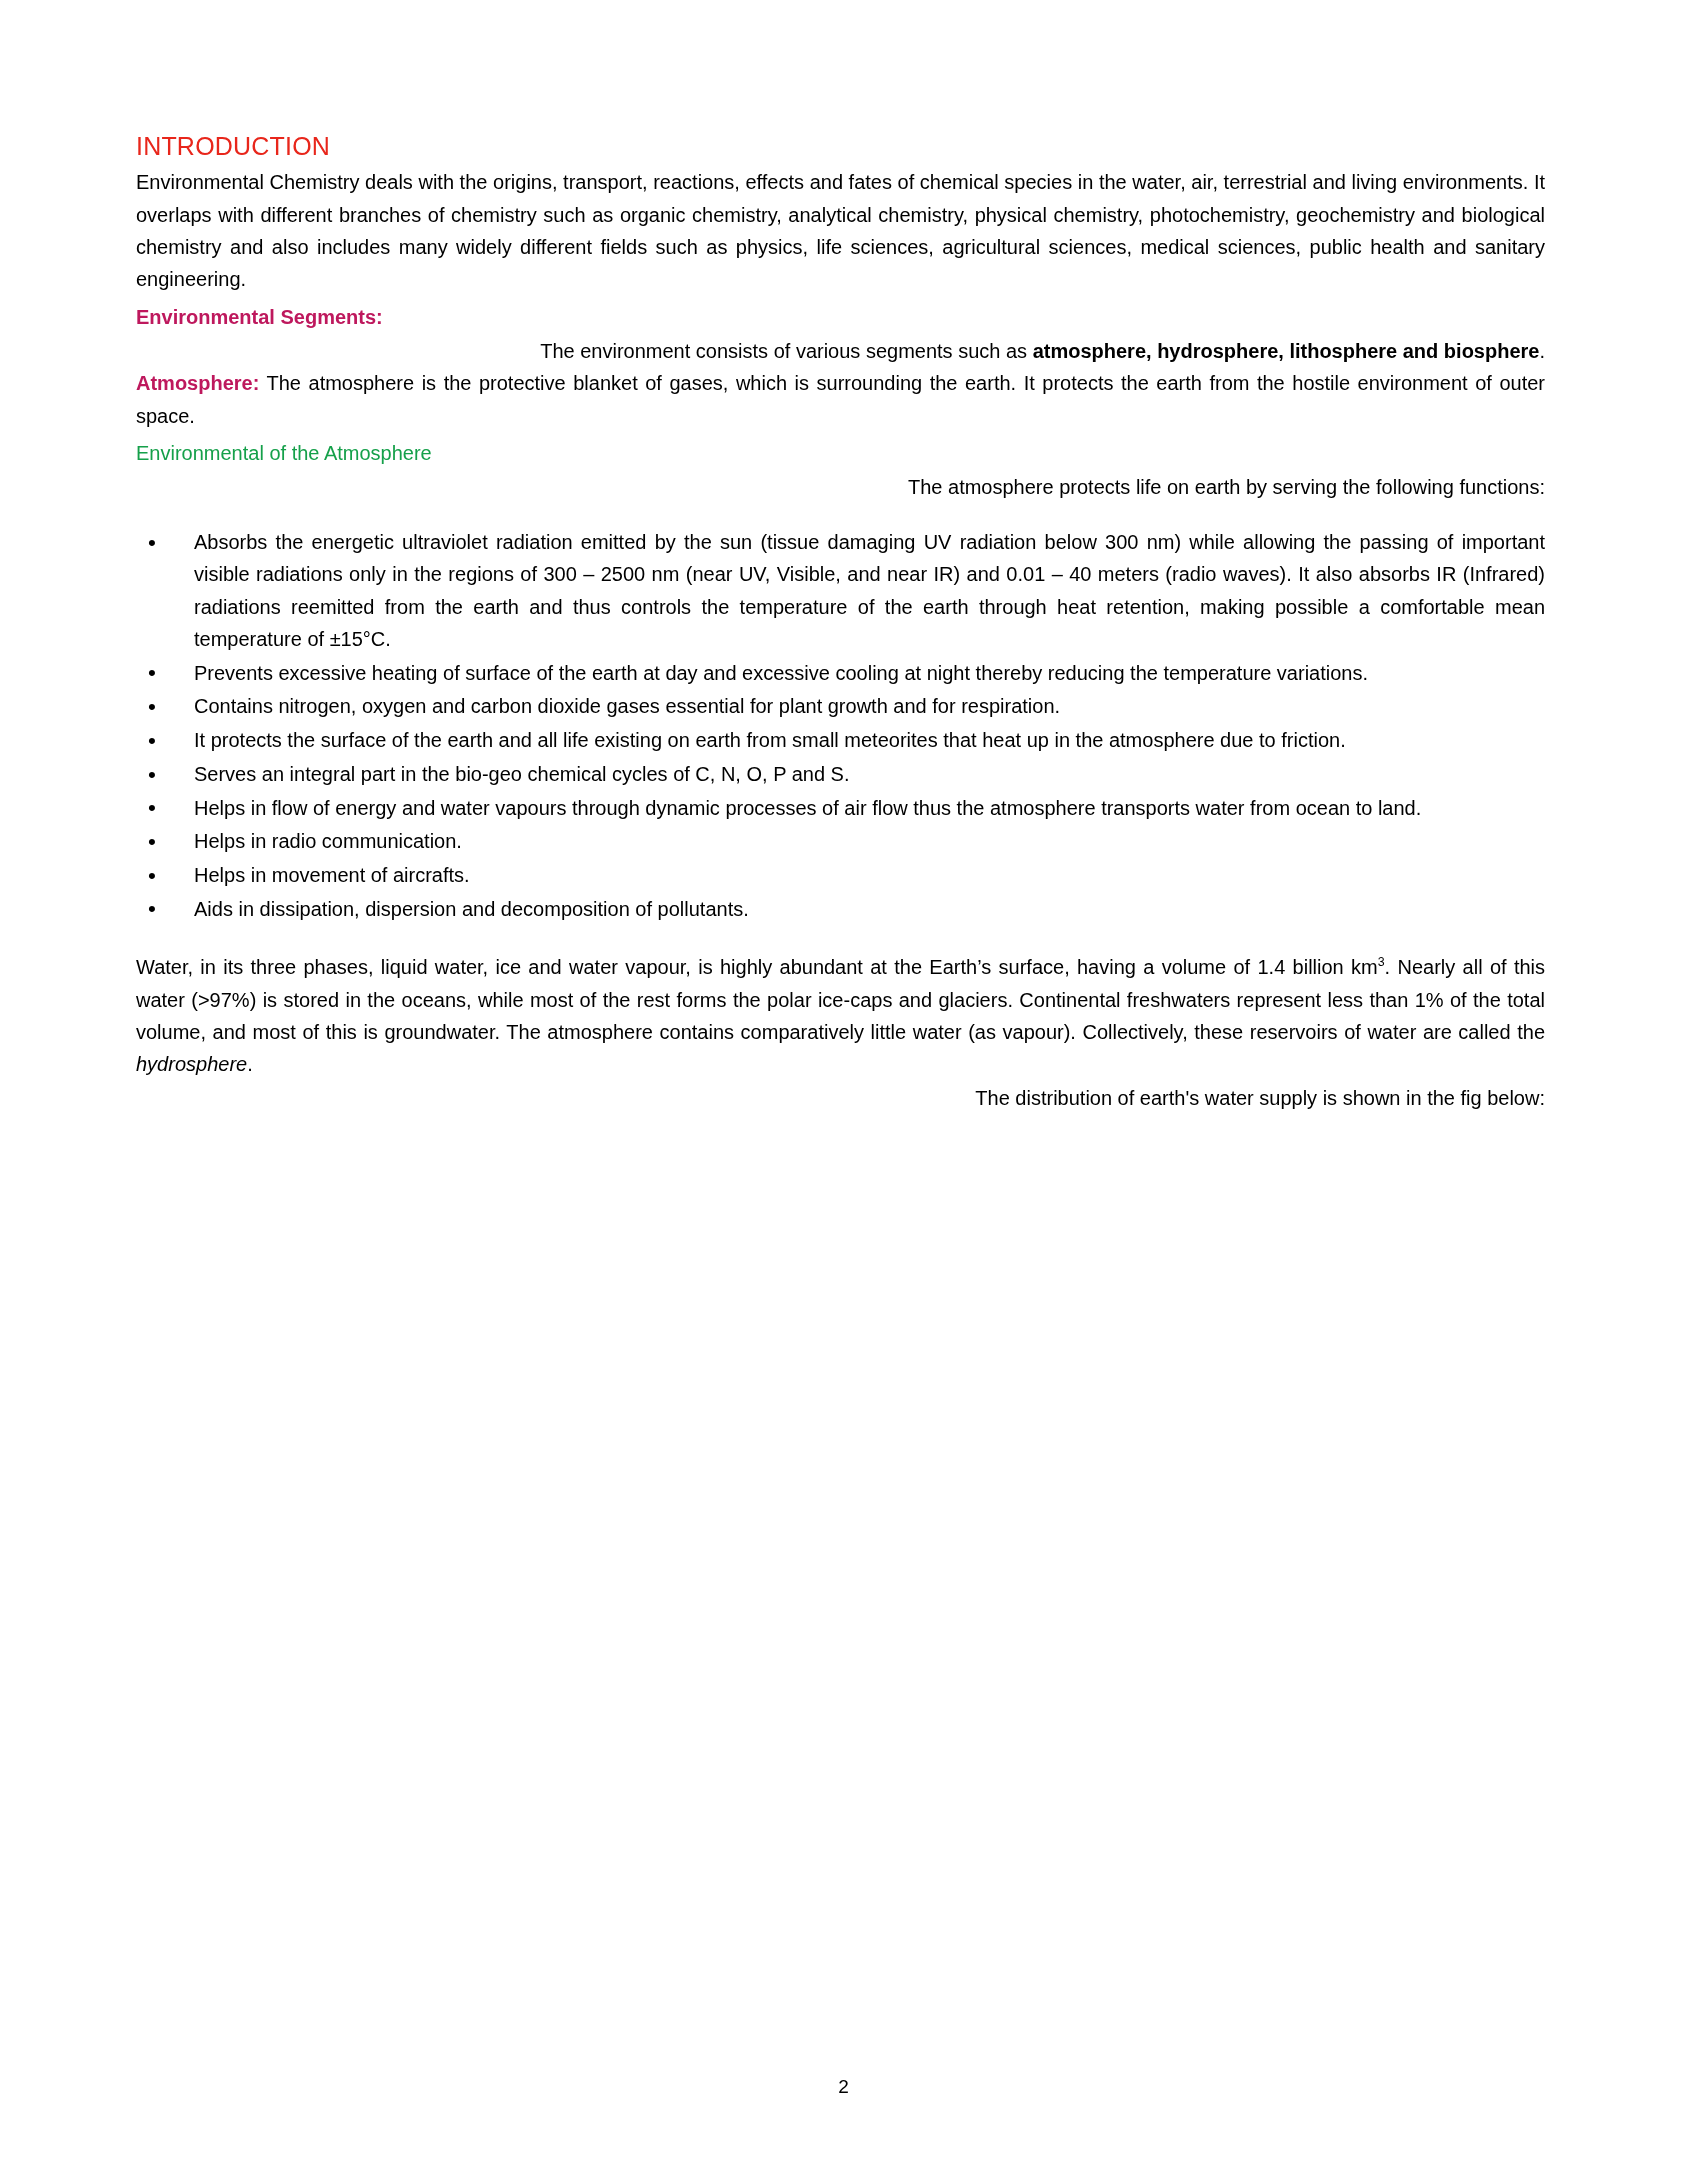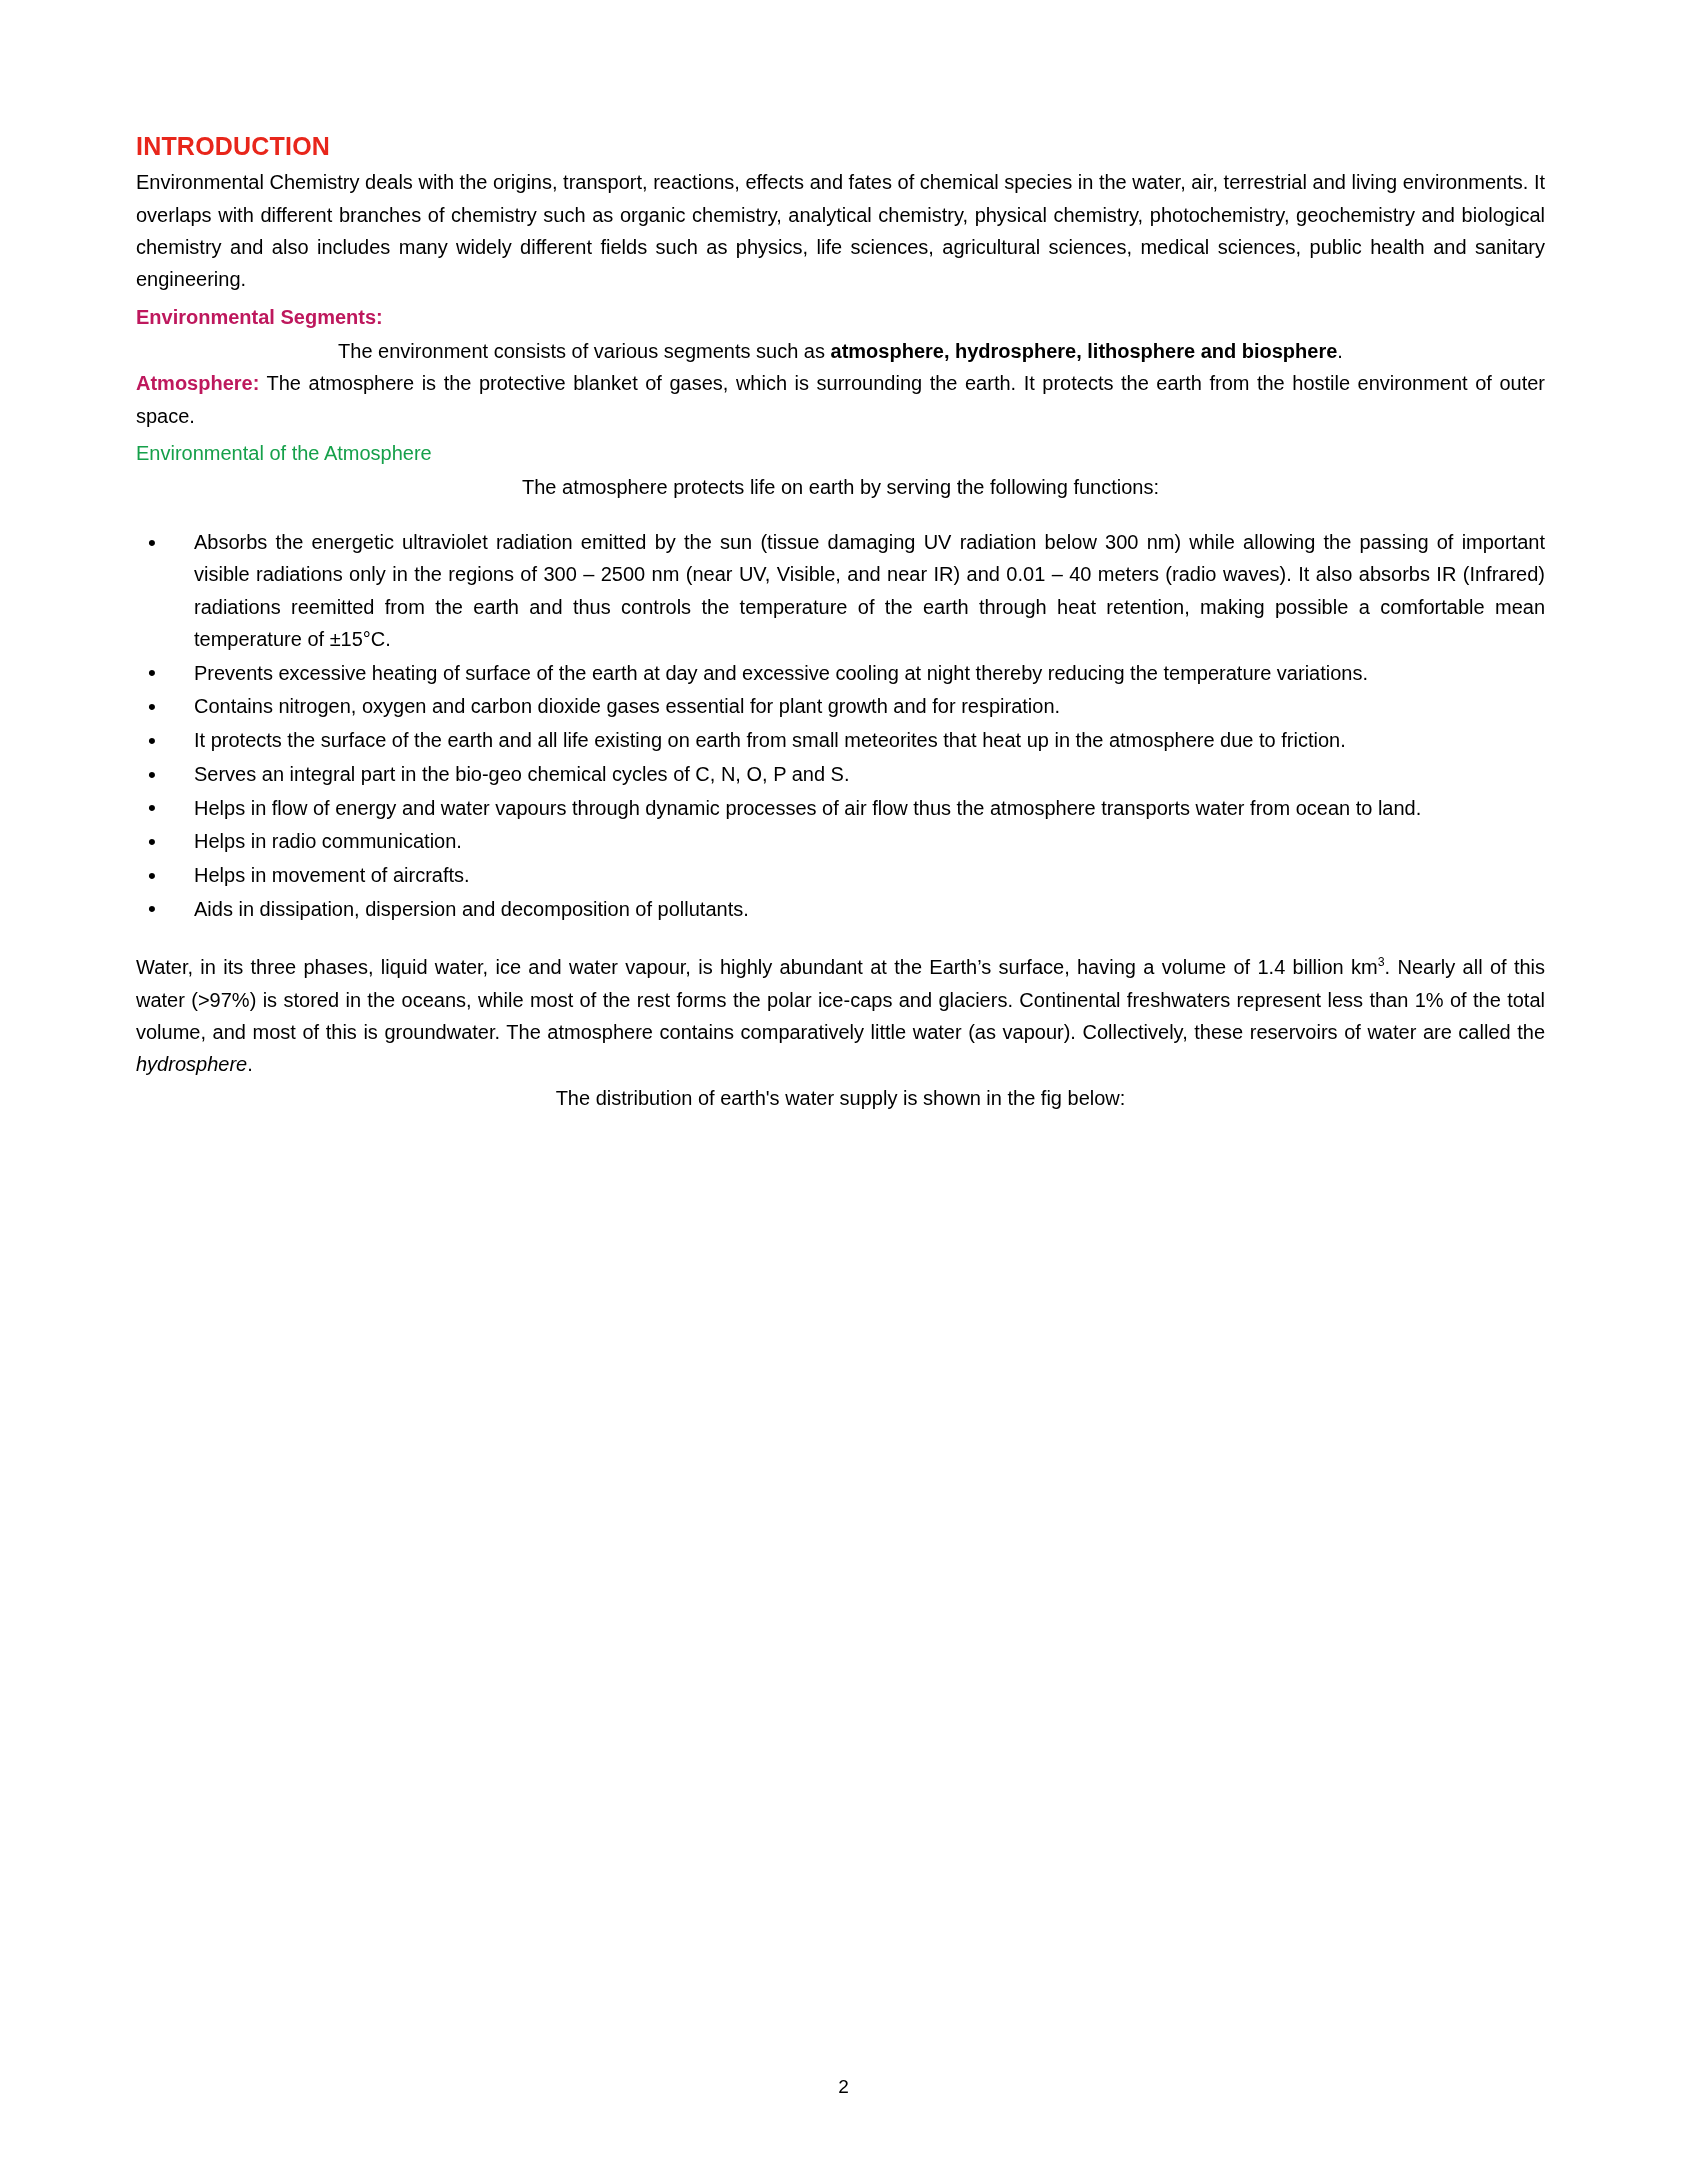--- a/index.html
+++ b/index.html
@@ -20,21 +20,21 @@
     padding: 132px 142px 0 136px;
   }
   .doc {
     font-size: 20px;
     line-height: 1.62;
     text-align: justify;
   }
   h1.heading-intro {
     color: #e8261b;
     font-size: 25px;
-    font-weight: bold;
+    font-weight: normal;
     margin: 0 0 5.3px 0;
     letter-spacing: 0.2px;
     text-align: left;
   }
   p {
     margin: 0 0 1.3px 0;
     text-align: justify;
   }
   .green-bold {
     color: #be185d;
@@ -49,21 +49,21 @@
   }
   .italic {
     font-style: italic;
   }
   .subhead {
     margin: 5.3px 0 1.3px 0;
     text-align: left;
   }
   .lead-line {
     margin: 1.3px 0 0 0;
-    text-align: center;
+    text-align: right;
   }
   ul.bullets {
     list-style: none;
     margin: 22.5px 0 0 0;
     padding: 0;
   }
   ul.bullets li {
     position: relative;
     padding-left: 58px;
     margin-bottom: 1.3px;

